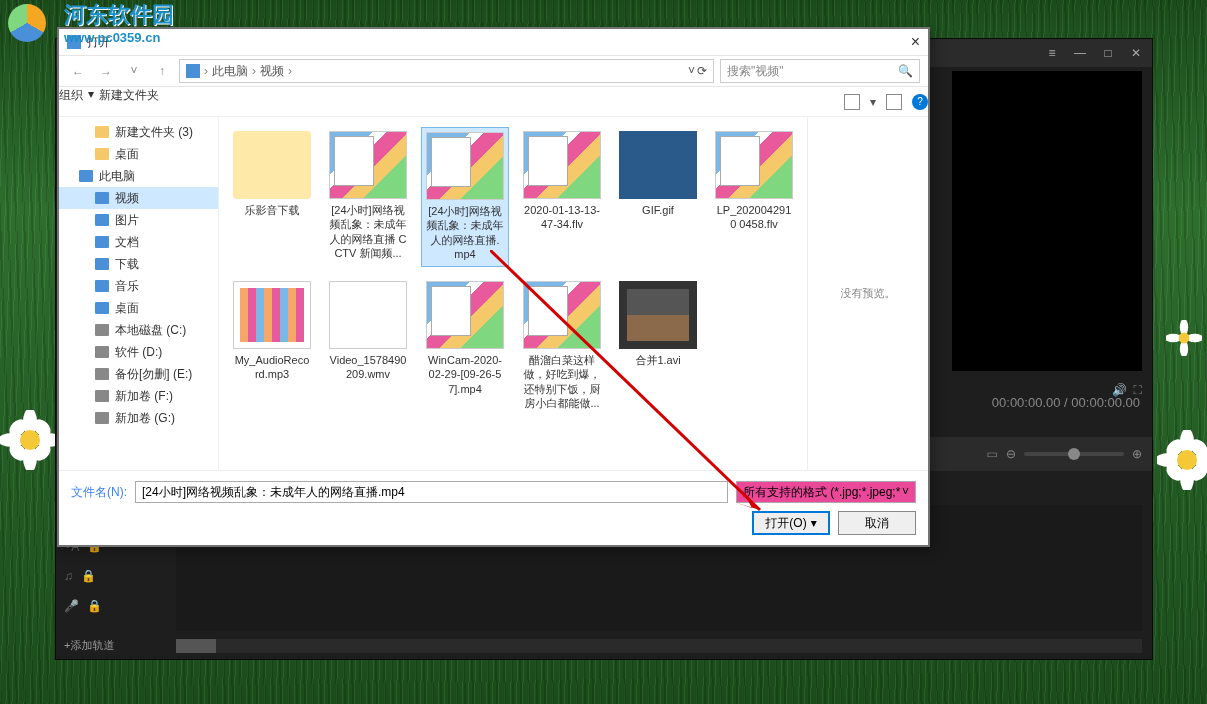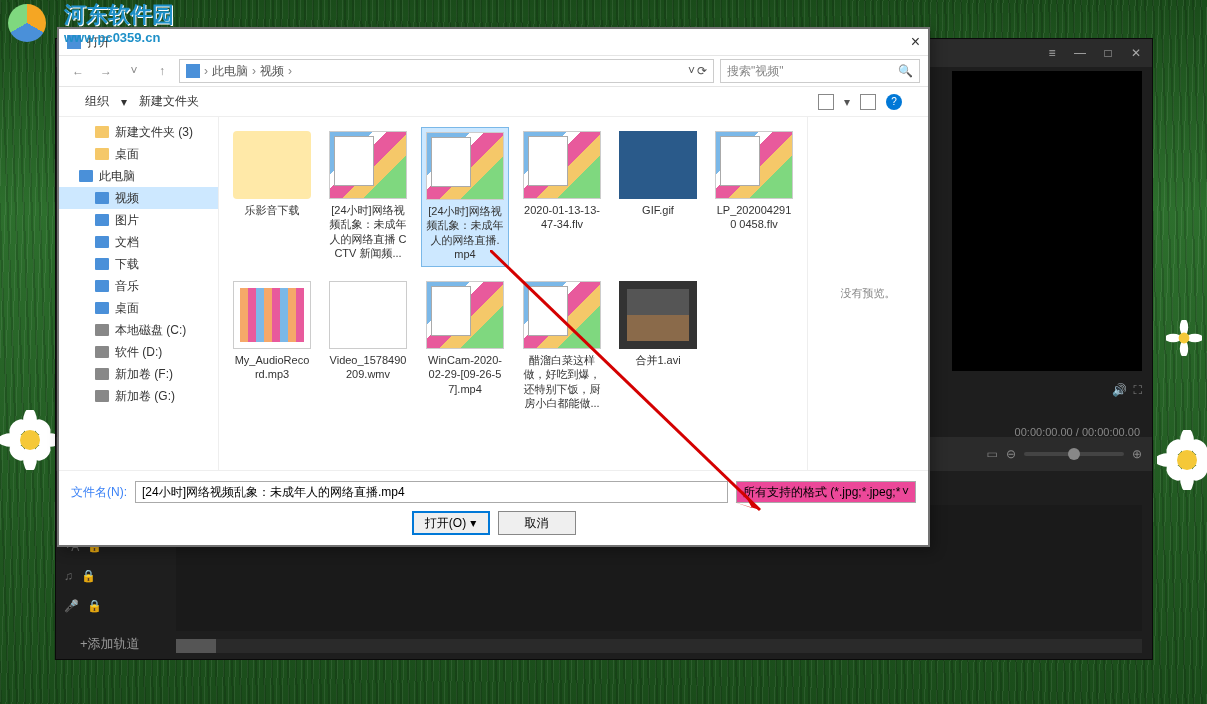--- a/index.html
+++ b/index.html
@@ -5,43 +5,43 @@
 *{box-sizing:border-box;margin:0;padding:0;font-family:"Microsoft YaHei",Arial,sans-serif;font-size:12px}
 body{width:1207px;height:704px;background:linear-gradient(135deg,#1a4c1a 0%,#2d5f2d 20%,#3a7a3a 40%,#2d5f2d 60%,#1a4c1a 80%);position:relative;overflow:hidden}
 .grass{position:absolute;inset:0;background:repeating-linear-gradient(88deg,rgba(0,0,0,.15) 0 2px,transparent 2px 8px),repeating-linear-gradient(92deg,rgba(255,255,255,.08) 0 1px,transparent 1px 6px),linear-gradient(180deg,#1a4c1a,#2d6f2d 30%,#1a4c1a)}
 .daisy{position:absolute;width:60px;height:60px}
 .daisy svg{width:100%;height:100%}
 .editor{position:absolute;left:55px;top:38px;width:1098px;height:622px;background:#1e1e1e;border:1px solid #0a0a0a}
 .editor-titlebar{height:28px;background:#2b2b2b;display:flex;justify-content:flex-end;align-items:center;gap:8px;padding:0 6px}
 .tb-btn{width:20px;height:20px;display:flex;align-items:center;justify-content:center;color:#aaa}
 .preview{position:absolute;right:10px;top:32px;width:190px;height:300px;background:#000}
 .preview-controls{position:absolute;right:10px;top:340px;width:190px;height:22px;display:flex;justify-content:flex-end;align-items:center;gap:6px;color:#888}
-.timecode{position:absolute;right:12px;top:387px;color:#888;font-size:11px}
+.timecode{position:absolute;right:12px;top:356px;color:#888;font-size:13px}
 .timeline-bar{position:absolute;left:0;right:0;top:398px;height:34px;background:#2b2b2b;display:flex;align-items:center;padding:0 10px;color:#888;gap:8px}
 .timeline-bar .spacer{flex:1}
 .timeline-ruler{position:absolute;left:120px;right:0;top:432px;height:28px;background:#1e1e1e;display:flex;color:#888;font-size:10px}
 .timeline-ruler span{flex:1;border-left:1px solid #444;padding:2px 4px}
 .track-icons{position:absolute;left:8px;top:466px;width:100px;color:#666;display:flex;flex-direction:column;gap:8px}
 .track-icons div{display:flex;gap:8px;align-items:center;height:22px}
 .tracks{position:absolute;left:120px;right:10px;top:466px;bottom:28px;background:#1a1a1a}
-.add-track{position:absolute;left:24px;bottom:6px;color:#999;font-size:13px}
+.add-track{position:absolute;left:8px;bottom:6px;color:#999;font-size:11px}
 .hscroll{position:absolute;left:120px;right:10px;bottom:6px;height:14px;background:#2a2a2a}
 .hscroll-thumb{position:absolute;left:0;top:0;height:100%;width:40px;background:#555}
 .dialog{position:absolute;left:57px;top:27px;width:873px;height:520px;background:#fff;border:2px solid #737373;box-shadow:4px 4px 12px rgba(0,0,0,.3);display:flex;flex-direction:column}
 .dlg-title{height:26px;display:flex;align-items:center;padding:0 8px;color:#333}
 .dlg-title .ico{width:14px;height:14px;background:#4a90d9;margin-right:6px}
 .dlg-close{margin-left:auto;font-size:16px;color:#333;cursor:pointer}
 .dlg-nav{height:32px;border-top:1px solid #e5e5e5;border-bottom:1px solid #e5e5e5;display:flex;align-items:center;padding:0 8px;gap:6px;color:#555}
 .nav-arrow{width:22px;height:22px;display:flex;align-items:center;justify-content:center;color:#888}
 .breadcrumb{flex:1;height:24px;border:1px solid #ccc;display:flex;align-items:center;padding:0 6px;gap:4px}
 .bc-ico{width:14px;height:14px;background:#4a90d9}
 .bc-sep{color:#888}
 .bc-drop{margin-left:auto;display:flex;gap:2px;color:#555}
 .search{width:200px;height:24px;border:1px solid #ccc;display:flex;align-items:center;padding:0 6px;color:#888;gap:6px}
-.dlg-toolbar{height:30px;display:flex;align-items:center;padding:0 26px;gap:12px;color:#333;border-bottom:1px solid #eee}
+.dlg-toolbar{height:30px;display:flex;padding:0 0;gap:5px;color:#333;border-bottom:1px solid #eee}
 .dlg-toolbar .right{margin-left:auto;display:flex;gap:10px;align-items:center;color:#555}
 .view-ico{width:16px;height:16px;border:1px solid #888}
 .help-ico{width:16px;height:16px;border-radius:50%;background:#0078d7;color:#fff;display:flex;align-items:center;justify-content:center;font-size:10px}
 .dlg-body{flex:1;display:flex;overflow:hidden}
 .sidebar{width:160px;border-right:1px solid #eee;overflow-y:auto;padding:4px 0}
 .side-item{height:22px;display:flex;align-items:center;padding:0 8px 0 20px;gap:6px;color:#333;cursor:default}
 .side-item.lvl2{padding-left:36px}
 .side-item.sel{background:#cde8ff}
 .side-ico{width:14px;height:12px;background:#f5c869;border-radius:1px}
 .side-ico.pc{background:#4a90d9}
@@ -61,21 +61,21 @@
 .thumb.audio{background:#fff;border:1px solid #ccc;position:relative}
 .thumb.audio::after{content:"";position:absolute;inset:6px;background:repeating-linear-gradient(90deg,#f5a869 0 8px,#e85a9c 8px 16px,#7bb8e8 16px 24px)}
 .thumb.wmv{background:#fff;border:1px solid #ccc}
 .fname{font-size:11px;color:#333;text-align:center;line-height:1.3;word-break:break-all;max-width:100px}
 .preview-pane{width:140px;border-left:1px solid #eee;display:flex;align-items:center;justify-content:center;color:#888;font-size:11px}
 .dlg-footer{border-top:1px solid #eee;padding:10px 12px;display:flex;flex-direction:column;gap:8px}
 .fn-row{display:flex;align-items:center;gap:8px}
 .fn-label{color:#3b82f6}
 .fn-input{flex:1;height:22px;border:1px solid #aaa;padding:0 6px;background:#fff}
 .filter{width:180px;height:22px;border:1px solid #aaa;padding:0 6px;display:flex;align-items:center;background:#ec4899;font-size:11px}
-.btn-row{display:flex;justify-content:center;gap:8px}
+.btn-row{display:flex;justify-content:flex-end;gap:8px}
 .btn{width:78px;height:24px;border:1px solid #888;background:#efefef;display:flex;align-items:center;justify-content:center;cursor:pointer}
 .btn.primary{border:2px solid #0078d7}
 .arrow-svg{position:absolute;left:490px;top:250px;width:300px;height:290px;pointer-events:none;z-index:50}
 .watermark{position:absolute;left:8px;top:0;z-index:60;display:flex;align-items:center;gap:18px}
 .wm-logo{width:38px;height:38px;border-radius:50%;background:conic-gradient(#f5a623 0 120deg,#4a90d9 120deg 240deg,#7fd87f 240deg)}
 .wm-text{color:#1e90c8;font-size:22px;font-weight:bold;text-shadow:1px 1px 0 #fff}
 .wm-sub{color:#1e90c8;font-size:13px;font-weight:bold}
 .slider{width:100px;height:4px;background:#444;position:relative;border-radius:2px}
 .slider-thumb{position:absolute;top:-4px;width:12px;height:12px;border-radius:50%;background:#888}
 </style>
@@ -254,20 +254,24 @@
         <div class="side-item lvl2">
           <div class="side-ico disk"></div>
           <span>本地磁盘 (C:)</span>
         </div>
         <div class="side-item lvl2">
           <div class="side-ico disk"></div>
           <span>软件 (D:)</span>
         </div>
         <div class="side-item lvl2">
           <div class="side-ico disk"></div>
+          <span>备份[勿删] (E:)</span>
+        </div>
+        <div class="side-item lvl2">
+          <div class="side-ico disk"></div>
           <span>新加卷 (F:)</span>
         </div>
         <div class="side-item lvl2">
           <div class="side-ico disk"></div>
           <span>新加卷 (G:)</span>
         </div>
       </div>
     <div class="files">
       <div class="file-grid" id="filegrid">
           <div class="file">

